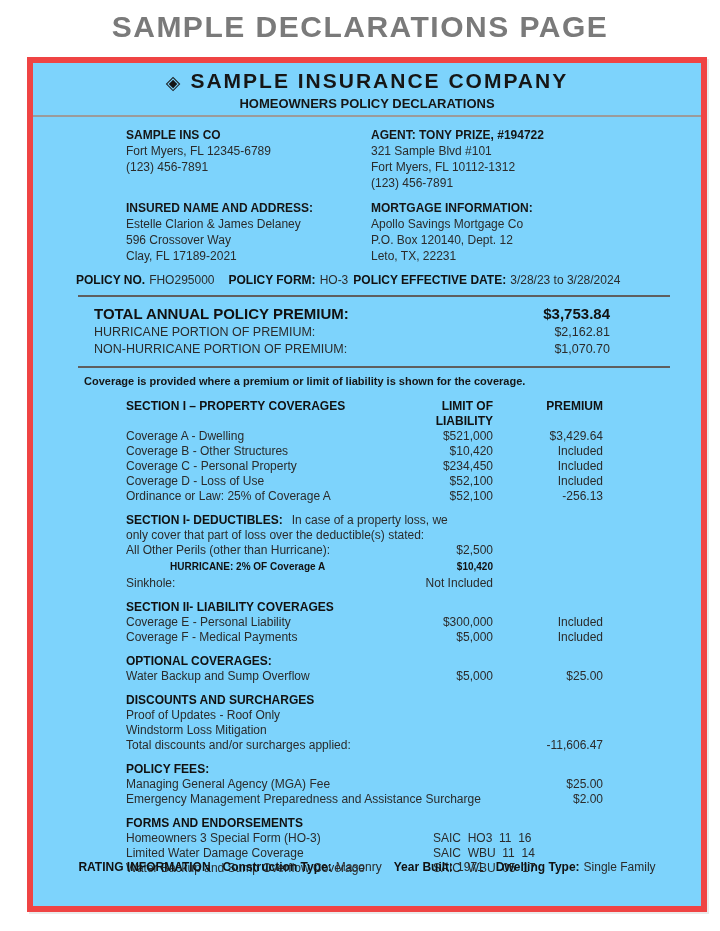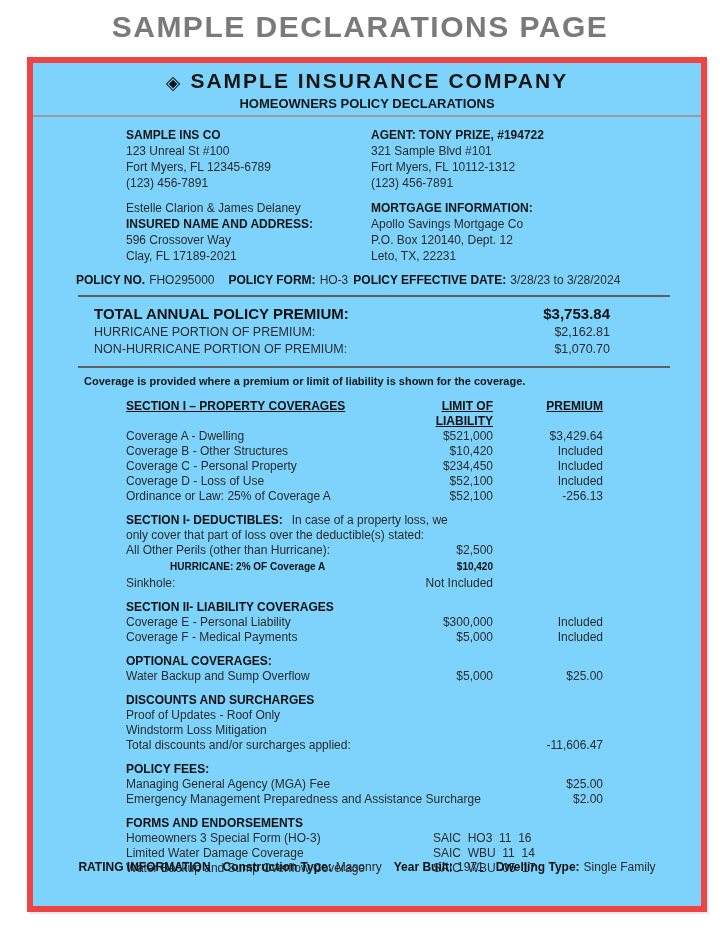--- a/index.html
+++ b/index.html
@@ -53,21 +53,21 @@
   .premium-summary .prow.total{font-size:15px;font-weight:700;color:#111;line-height:21px;}
 
   .note{
     margin-top:7px;padding-left:51px;
     font-size:11px;font-weight:700;color:#161616;
   }
 
   .tbl{margin-top:12px;padding-left:93px;width:477px;font-size:12px;}
   .trow{display:grid;grid-template-columns:1fr 110px 110px;line-height:15px;}
   .trow .lim,.trow .prem{text-align:right;}
-  .thead{font-weight:700;color:#111;text-decoration:underline;}
+  .thead{font-weight:700;color:#111;}
   .sec-gap{height:9px;}
   .sec-title{font-weight:700;color:#111;line-height:15px;}
   .intro{line-height:15px;width:360px;}
   .intro b{color:#111;}
   .intro .rest{margin-left:9px;}
   .drow{display:grid;grid-template-columns:1fr 110px 110px;line-height:15px;}
   .drow .dval{text-align:right;}
   .drow.hbold{font-weight:700;color:#111;font-size:10px;line-height:18px;margin-left:44px;}
   .frow{display:grid;grid-template-columns:1fr 170px;line-height:15px;}
   .frow .code{white-space:pre;text-align:left;padding-left:0;}
@@ -92,33 +92,32 @@
   <div class="company-header">
     <div class="company-line">
       <span class="logo">◈</span><span>SAMPLE INSURANCE COMPANY</span>
     </div>
     <div class="subtitle">HOMEOWNERS POLICY DECLARATIONS</div>
   </div>
 
   <div class="addresses">
     <div class="addr">
       <div><b>SAMPLE INS CO</b></div>
-      <div>123 Unreal St #100</div>
       <div>Fort Myers, FL 12345-6789</div>
       <div>(123) 456-7891</div>
     </div>
     <div class="addr">
       <div><b>AGENT: TONY PRIZE, #194722</b></div>
       <div>321 Sample Blvd #101</div>
       <div>Fort Myers, FL 10112-1312</div>
       <div>(123) 456-7891</div>
     </div>
     <div class="addr">
+      <div><b>INSURED NAME AND ADDRESS:</b></div>
       <div>Estelle Clarion &amp; James Delaney</div>
-      <div><b>INSURED NAME AND ADDRESS:</b></div>
       <div>596 Crossover Way</div>
       <div>Clay, FL 17189-2021</div>
     </div>
     <div class="addr">
       <div><b>MORTGAGE INFORMATION:</b></div>
       <div>Apollo Savings Mortgage Co</div>
       <div>P.O. Box 120140, Dept. 12</div>
       <div>Leto, TX, 22231</div>
     </div>
   </div>

